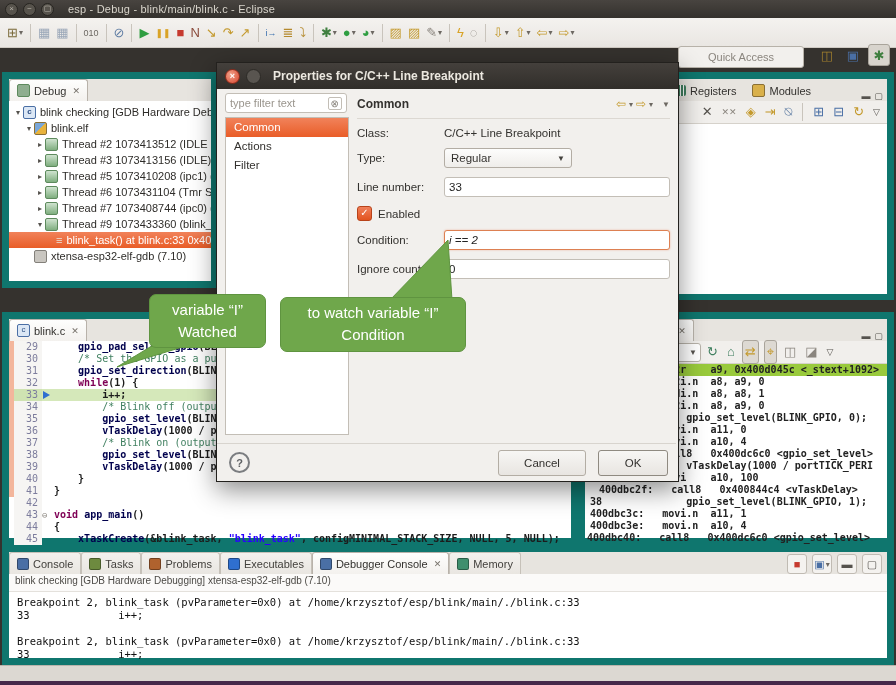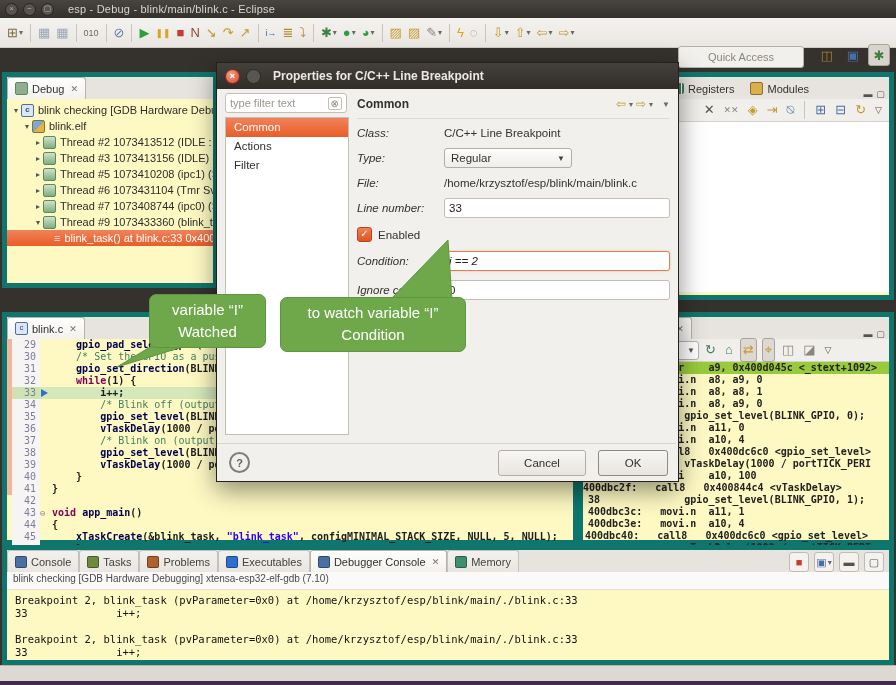--- a/index.html
+++ b/index.html
@@ -13,21 +13,21 @@
   #toolbar{left:0;top:18px;width:896px;height:30px;background:linear-gradient(#f4f2ef,#e9e6e2);border-bottom:1px solid #cfcac3;display:flex;align-items:center;padding-left:4px;box-sizing:border-box;}
   .tb-btn{display:inline-flex;align-items:center;height:22px;padding:0 2px;border-radius:3px;margin:0 1px;}
   .tb-glyph{font-size:13px;line-height:22px;}
   .tb-dd{font-size:8px;color:#6d6862;margin-left:1px;}
   .tb-sep{width:1px;height:18px;background:#c9c4bc;margin:0 4px;}
   #quickaccess{left:678px;top:46px;width:124px;height:20px;border:1px solid #b7b2a9;border-radius:3px;background:#f2f0ed;color:#8a857e;font-size:11px;display:flex;align-items:center;justify-content:center;}
   #persp{left:816px;top:44px;display:flex;gap:4px;align-items:center;}
   .persp-btn{width:22px;height:22px;display:flex;align-items:center;justify-content:center;border-radius:3px;font-size:13px;}
   .persp-btn.pressed{background:#d8d4cd;border:1px solid #a9a49b;box-sizing:border-box;}
   
-  .panel{background:#fef9c3;border:5px solid #0f766e;box-sizing:border-box;}
+  .panel{background:#ffffff;border:7px solid #0f766e;box-sizing:border-box;}
   .tabrow{display:flex;align-items:flex-end;height:22px;background:#e7e4df;}
   .tab{display:inline-flex;align-items:center;gap:4px;padding:0 7px;height:21px;font-size:11px;color:#33312e;border:1px solid #b8b2aa;border-bottom:none;border-radius:3px 3px 0 0;background:linear-gradient(#fefefd,#f3f1ee);white-space:nowrap;}
   .tab .close{font-size:9px;color:#77726b;margin-left:2px;}
   .minmax{margin-left:auto;display:flex;gap:4px;align-items:center;padding-right:4px;font-size:9px;color:#55524d;}
   .vicon{display:inline-block;width:11px;height:11px;border-radius:2px;}
   
   #debug-panel{left:2px;top:72px;width:216px;height:216px;}
   #debug-tree{padding-top:3px;overflow:hidden;height:186px;}
   .trow{display:flex;align-items:center;height:16px;font-size:11px;color:#2e2c29;white-space:nowrap;overflow:hidden;}
   .trow .tw{width:10px;font-size:8px;color:#55524d;text-align:center;flex:none;}
@@ -89,21 +89,21 @@
   #dlg-nav{left:8px;top:54px;width:122px;height:316px;border:1px solid #c3beb6;background:#fff;font-size:11.5px;}
   .nav-item{height:19px;line-height:19px;padding-left:8px;color:#33312e;}
   .nav-item.sel{background:linear-gradient(#f1825a,#e95d28);color:#fff;}
   #dlg-right{left:140px;top:30px;width:313px;height:350px;}
   #dlg-sec-head{display:flex;align-items:center;height:22px;}
   #dlg-sec-title{font-size:12px;font-weight:bold;color:#33312e;}
   #dlg-arrows{margin-left:auto;display:flex;align-items:center;gap:3px;color:#c49a2e;font-size:12px;}
   #dlg-arrows .dd{font-size:8px;color:#6d6862;}
   #dlg-sep{height:1px;background:#dcd8d2;margin:3px 0 8px 0;}
   .frow{display:flex;align-items:center;margin-bottom:9px;font-size:11.5px;color:#33312e;}
-  .flabel{width:87px;flex:none;font-style:italic;}
+  .flabel{width:87px;flex:none;}
   .fvalue{color:#33312e;}
   .finput{flex:1;height:18px;border:1px solid #c3beb6;border-radius:3px;background:#fff;font-size:11.5px;font-family:"Liberation Sans",sans-serif;color:#222;padding:0 4px;outline:none;}
   .finput.focus{border-color:#dd8052;box-shadow:0 0 2px rgba(233,84,32,.4);font-style:italic;}
   #type-combo{width:128px;height:20px;border:1px solid #b3ada4;border-radius:3px;background:linear-gradient(#fdfdfc,#efedea);display:flex;align-items:center;padding:0 6px;box-sizing:border-box;font-size:11.5px;}
   #type-combo .dd{margin-left:auto;font-size:8px;color:#44423e;}
   #chk{width:13px;height:13px;border-radius:3px;background:linear-gradient(#f0805a,#e2531f);border:1px solid #b8431a;color:#fff;font-size:10px;line-height:12px;text-align:center;margin-right:6px;}
   #dlg-bottom{left:0;top:380px;width:459px;height:37px;border-top:1px solid #d8d4ce;display:flex;align-items:center;}
   #help-btn{width:17px;height:17px;border-radius:50%;border:2px solid #7b7d80;color:#5f6164;font-size:11px;font-weight:bold;display:flex;align-items:center;justify-content:center;margin-left:12px;}
   .dlg-btn{height:24px;border:1px solid #b3ada4;border-radius:3px;background:linear-gradient(#f7f6f4,#e8e5e1);font-size:11.5px;color:#33312e;display:flex;align-items:center;justify-content:center;}
   #cancel-btn{width:86px;margin-left:auto;}
@@ -283,20 +283,25 @@
       </div>
       <div class="trow" style="padding-left: 26px;">
         <span class="tw">▾</span>
         <span class="ti thread"></span>
         <span>Thread #9 1073433360 (blink_task</span>
       </div>
       <div class="trow sel" style="padding-left: 37px;">
         <span class="tw"></span>
         <span class="ti frame">≡</span>
         <span>blink_task() at blink.c:33 0x400db</span>
+      </div>
+      <div class="trow" style="padding-left: 15px;">
+        <span class="tw"></span>
+        <span class="ti gdb"></span>
+        <span>xtensa-esp32-elf-gdb (7.10)</span>
       </div>
     </div>
 </div>
 
 <div id="right-top" class="abs panel">
   <div class="tabrow">
     <div class="tab" style="background:transparent;border-color:transparent;">
       <span class="vicon" style="background:repeating-linear-gradient(90deg,#3f7f5f 0 2px,#fff 2px 3px);"></span>
       <span>Registers</span>
     </div>
@@ -415,21 +420,21 @@
       <div class="drow hl" style="padding-left: 5px;">400dbc1c:   l32r    a9, 0x400d045c &lt;_stext+1092&gt;</div>
       <div class="drow" style="padding-left: 5px;">400dbc1f:   l32i.n  a8, a9, 0</div>
       <div class="drow" style="padding-left: 5px;">400dbc21:   addi.n  a8, a8, 1</div>
       <div class="drow" style="padding-left: 5px;">400dbc23:   s32i.n  a8, a9, 0</div>
       <div class="drow" style="padding-left: 5px;">35              gpio_set_level(BLINK_GPIO, 0);</div>
       <div class="drow" style="padding-left: 5px;">400dbc25:   movi.n  a11, 0</div>
       <div class="drow" style="padding-left: 5px;">400dbc27:   movi.n  a10, 4</div>
       <div class="drow" style="padding-left: 5px;">400dbc29:   call8   0x400dc6c0 &lt;gpio_set_level&gt;</div>
       <div class="drow" style="padding-left: 5px;">36              vTaskDelay(1000 / portTICK_PERI</div>
       <div class="drow" style="padding-left: 5px;">400dbc2c:   movi    a10, 100</div>
-      <div class="drow" style="padding-left: 0;">400dbc2f:   call8   0x400844c4 &lt;vTaskDelay&gt;</div>
+      <div class="drow" style="padding-left: 14px;">400dbc2f:   call8   0x400844c4 &lt;vTaskDelay&gt;</div>
       <div class="drow" style="padding-left: 5px;">38              gpio_set_level(BLINK_GPIO, 1);</div>
       <div class="drow" style="padding-left: 5px;">400dbc3c:   movi.n  a11, 1</div>
       <div class="drow" style="padding-left: 5px;">400dbc3e:   movi.n  a10, 4</div>
       <div class="drow" style="padding-left: 2px;">400dbc40:   call8   0x400dc6c0 &lt;gpio_set_level&gt;</div>
       <div class="drow" style="padding-left: 5px;">                vTaskDelay(1000 / portTICK_PERI</div>
     </div>
 </div>
 
 <div id="console-panel" class="abs panel">
   <div class="tabrow" id="console-tabs">
@@ -519,24 +524,20 @@
       <span class="fvalue">C/C++ Line Breakpoint</span>
     </div>
     <div class="frow">
       <span class="flabel">Type:</span>
       <div id="type-combo">
         <span>Regular</span>
         <span class="dd">▼</span>
       </div>
     </div>
     <div class="frow">
-      <span class="flabel">File:</span>
-      <span class="fvalue">/home/krzysztof/esp/blink/main/blink.c</span>
-    </div>
-    <div class="frow">
       <span class="flabel">Line number:</span>
       <input class="finput" value="33" style="">
     </div>
     <div class="frow">
       <span id="chk">✓</span>
       <span>Enabled</span>
     </div>
     <div class="frow">
       <span class="flabel">Condition:</span>
       <input class="finput focus" value="i == 2" style="">

